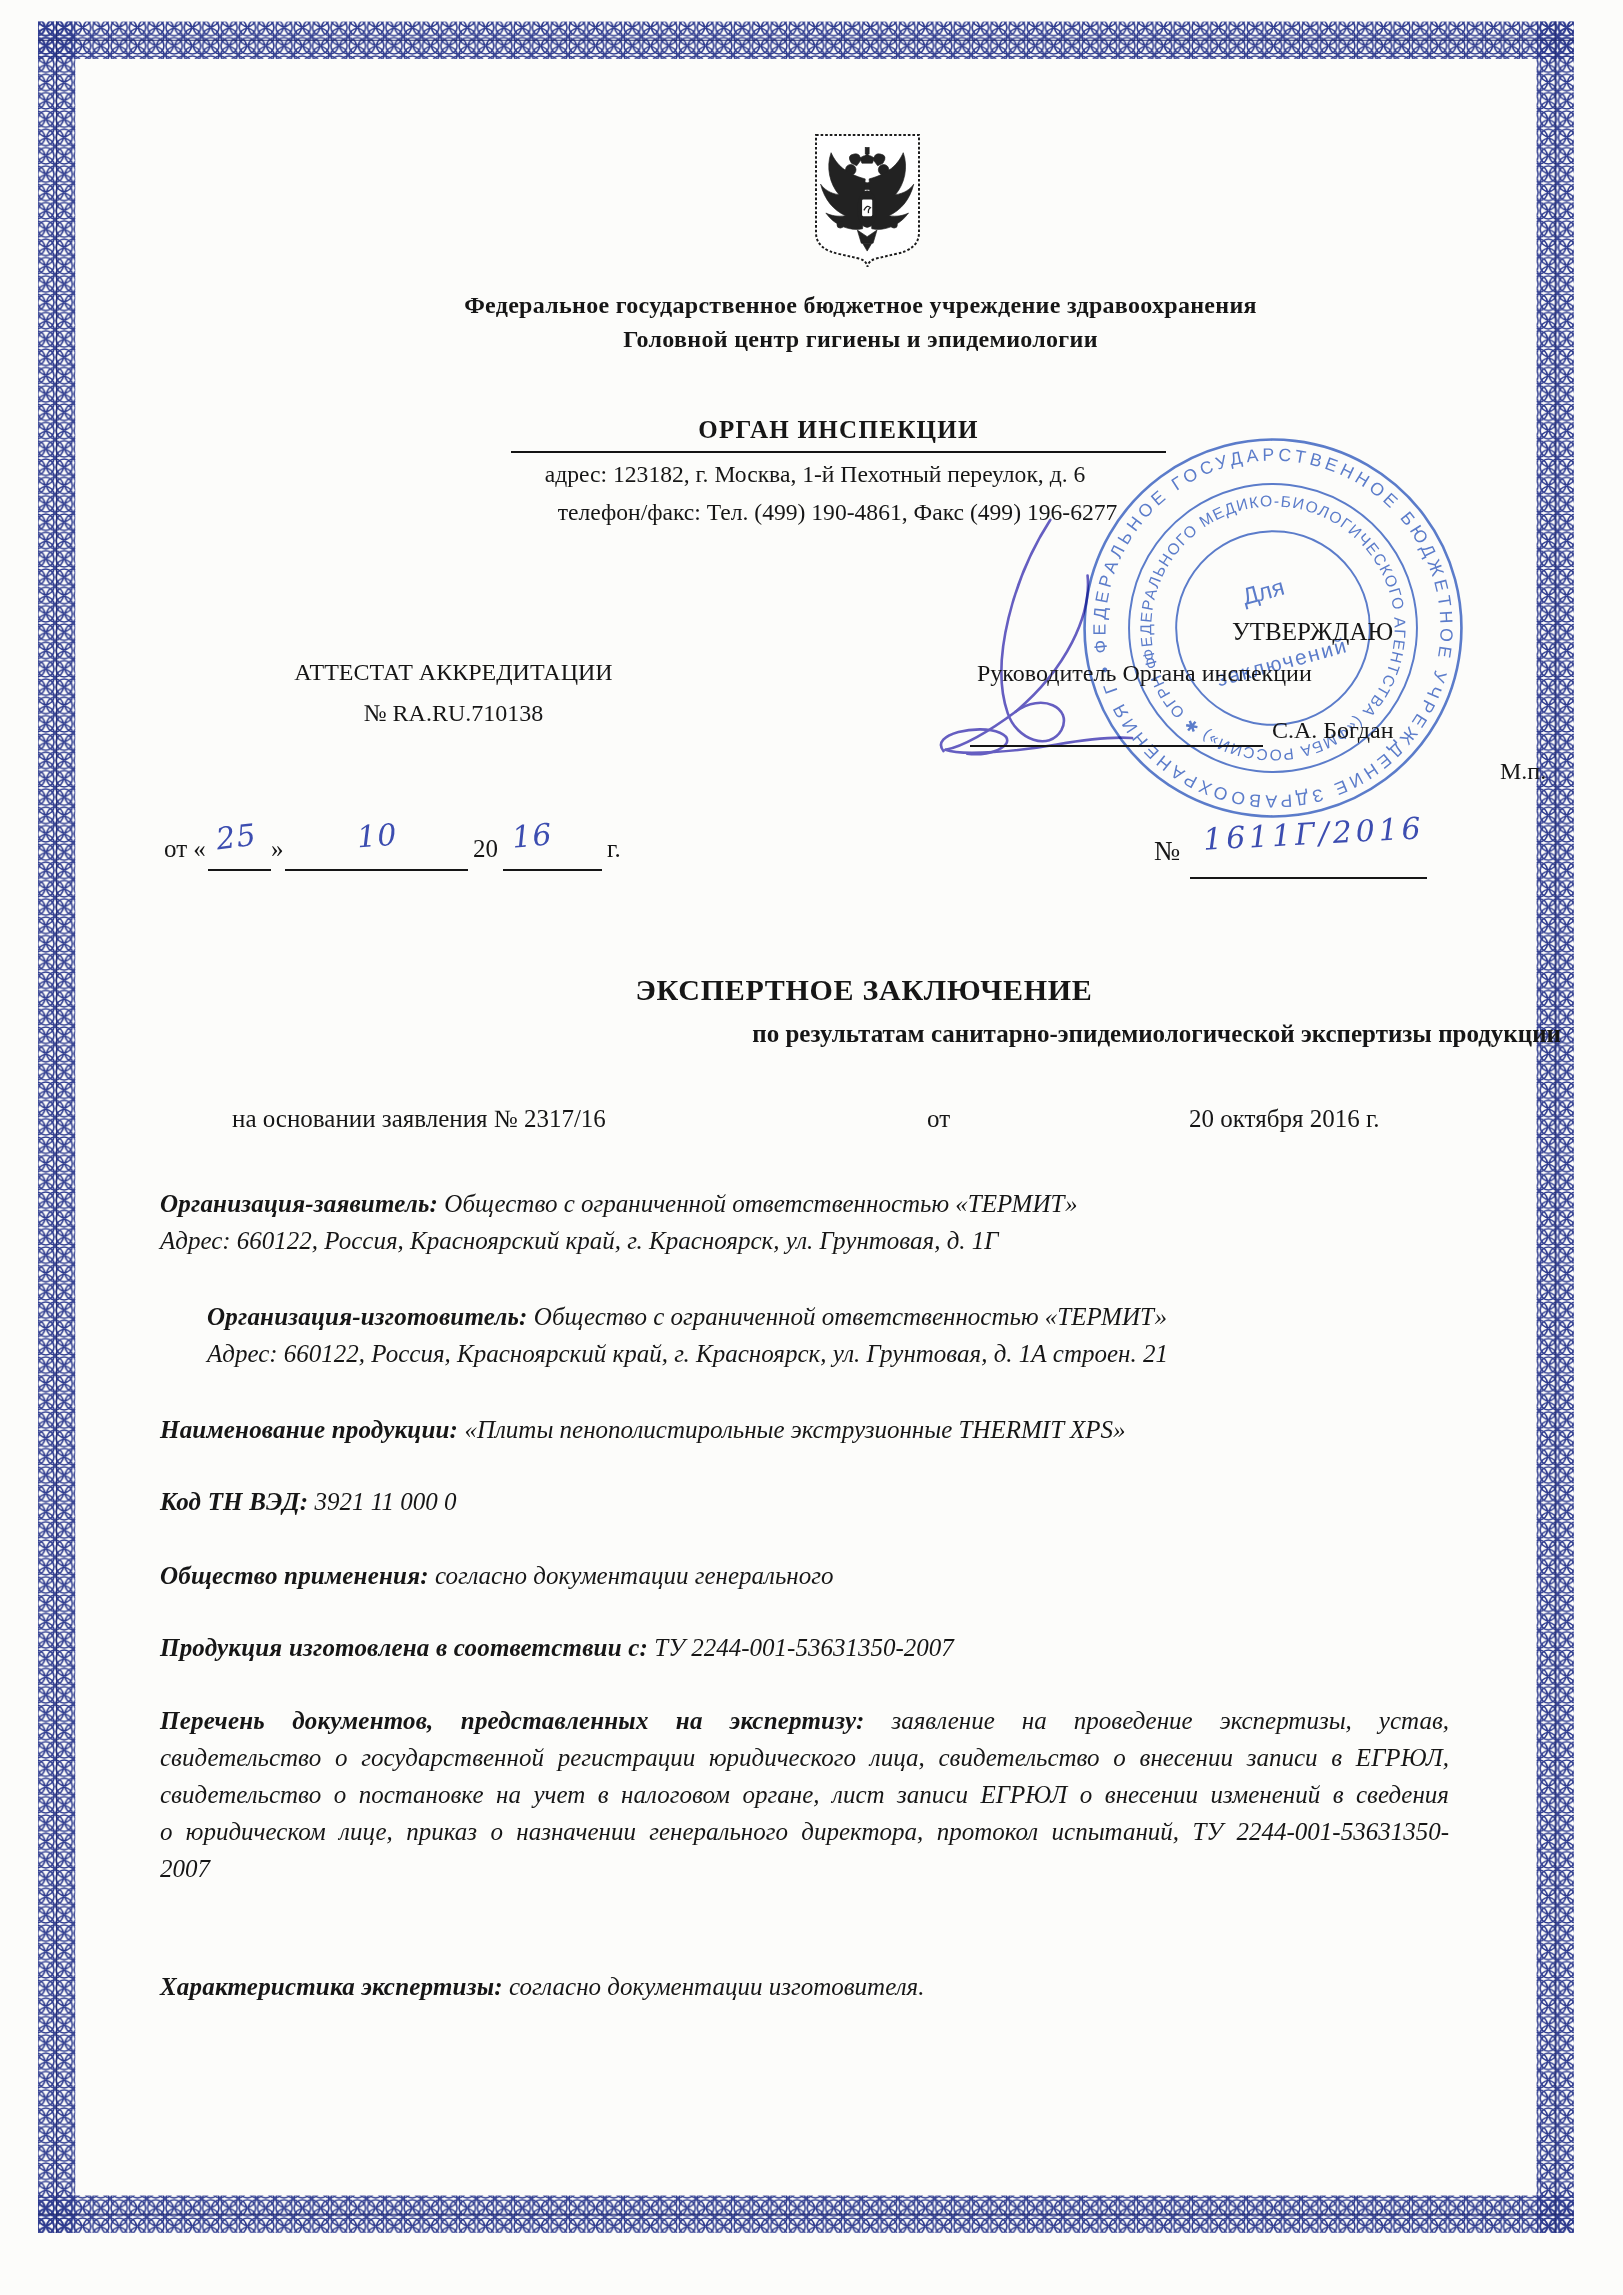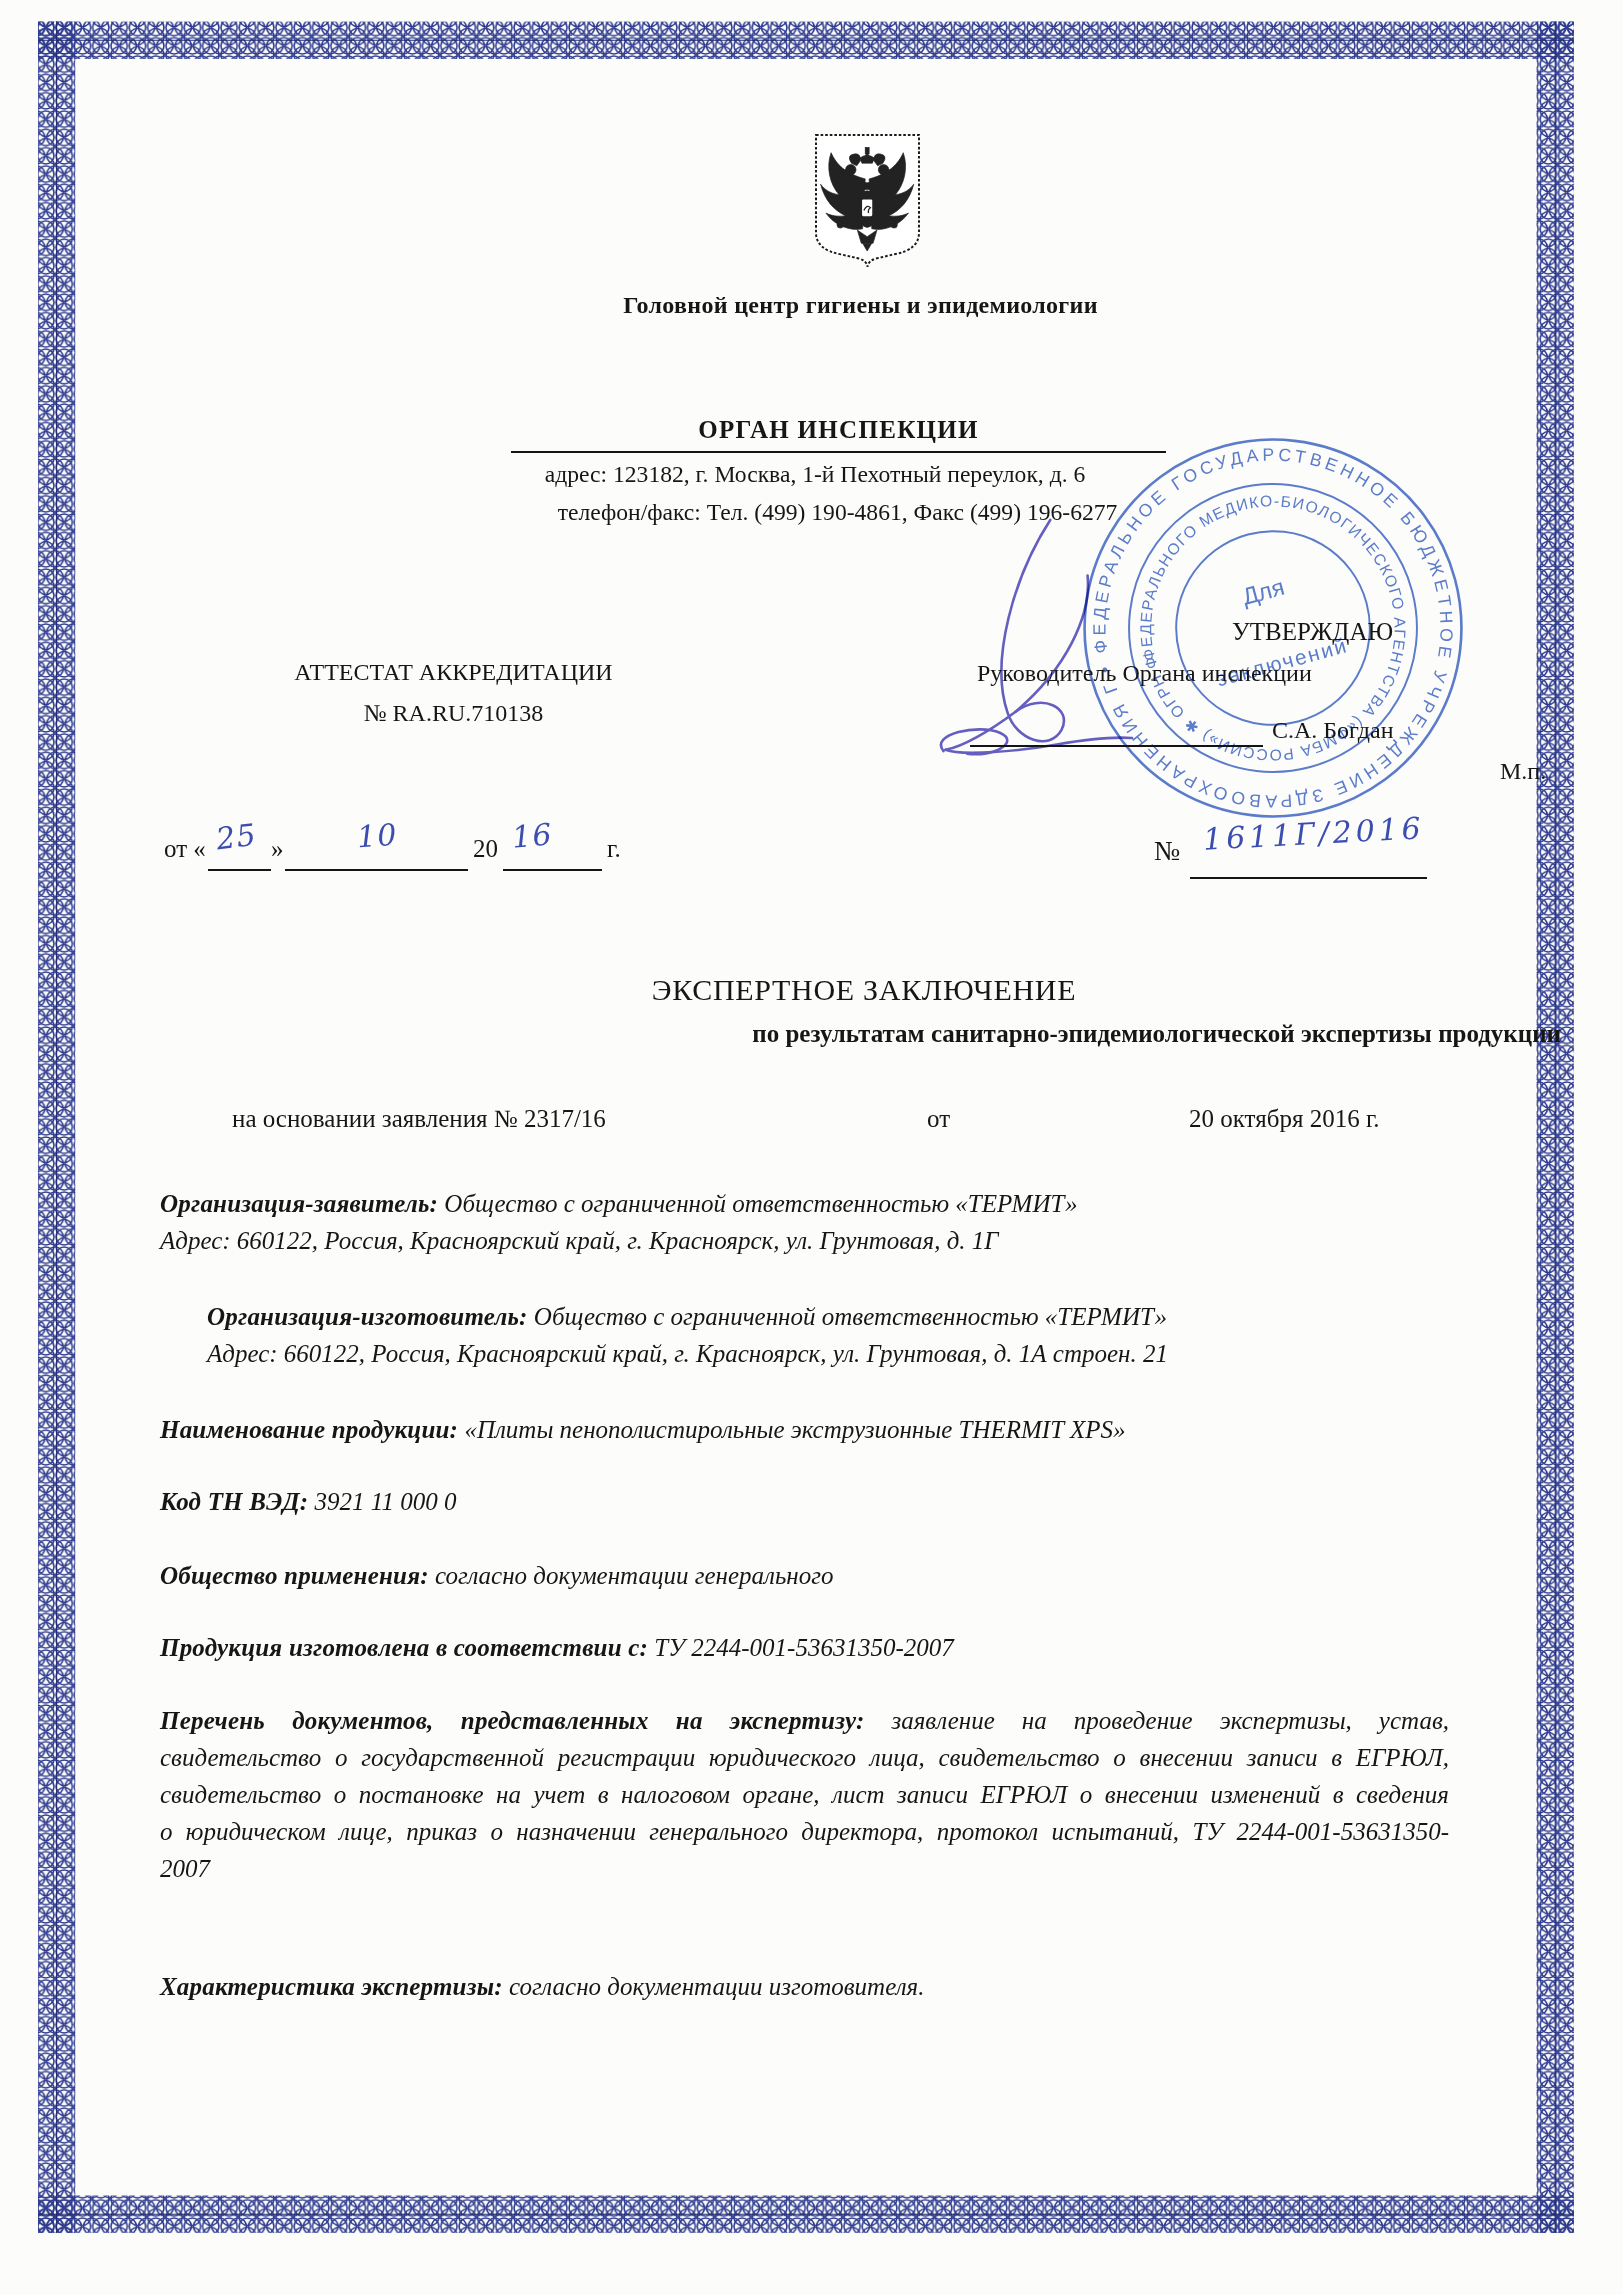--- a/index.html
+++ b/index.html
@@ -31,21 +31,21 @@
   .stamp{left:1080px;top:435px;opacity:.9;mix-blend-mode:multiply;z-index:1;}
   .signature{left:916px;top:497px;z-index:2;mix-blend-mode:multiply;}
   .over{z-index:3;}
   
   .dateline{font-size:25px;}
   .hand{font-family:"DejaVu Serif",serif;font-style:italic;color:#3c4db0;
         font-size:30px;letter-spacing:1.3px;}
   .uline{border-top:2px solid #161616;height:0;}
   
   .main-title{left:157px;top:973px;width:1414px;text-align:center;
-        font-weight:normal;font-size:30px;letter-spacing:0.7px;}
+        font-weight:bold;font-size:30px;letter-spacing:0.7px;}
   .sub-title{left:111px;top:1020px;width:1450px;text-align:right;
         font-weight:bold;font-size:25px;}
   .basis{top:1105px;font-size:25px;}
   
   .field,.para{left:160px;width:1289px;font-size:25px;line-height:37px;text-align:justify;font-style:italic;}
   .field b,.para b{letter-spacing:0.2px;}
   .para-docs{word-spacing:5.9px;}
   .stamp text{font-family:"Liberation Sans","DejaVu Sans",sans-serif;}
 </style>
 </head>
@@ -94,20 +94,21 @@
     <path d="M66,148 l15,10 l15,-10 l-6,20 h-18 z"></path>
     <path d="M74,168 h14 l-7,12 z"></path>
     <circle cx="40" cy="140" r="5"></circle>
     <circle cx="122" cy="140" r="5"></circle>
   </g>
   <rect x="72" y="100" width="18" height="28" rx="3" fill="#ffffff" stroke="#222222" stroke-width="2.5"></rect>
   <path d="M76,118 q5,-10 10,-4 q-4,2 -3,8" fill="none" stroke="#222222" stroke-width="2"></path>
 </svg>
 
 <div class="abs agency">
+  <div>Федеральное государственное бюджетное учреждение здравоохранения</div>
   <div>Головной центр гигиены и эпидемиологии</div>
 </div>
 
 <div class="abs organ-title">ОРГАН ИНСПЕКЦИИ</div>
 <div class="abs addr">адрес: 123182, г. Москва, 1-й Пехотный переулок, д. 6</div>
 <div class="abs phone">телефон/факс: Тел. (499) 190-4861, Факс (499) 196-6277</div>
 
 <svg class="abs stamp" width="386" height="386" viewBox="0 0 590 590" aria-hidden="true">
   <g transform="rotate(-15 295 295)">
     <g fill="none" stroke="#4a6fc9">

